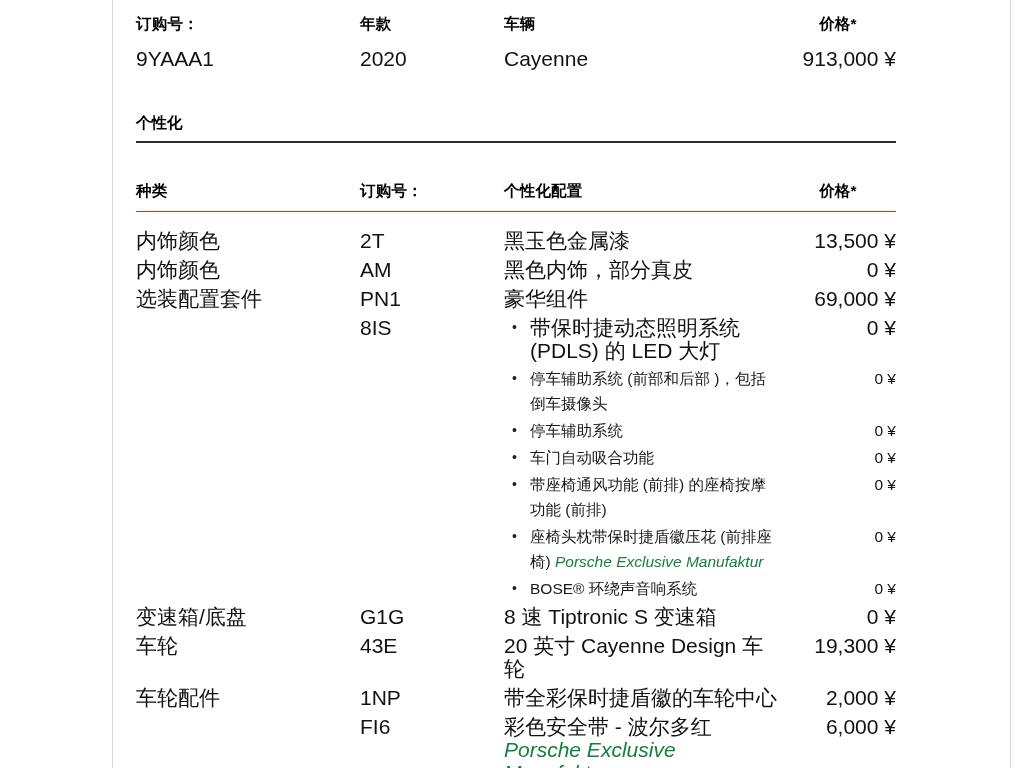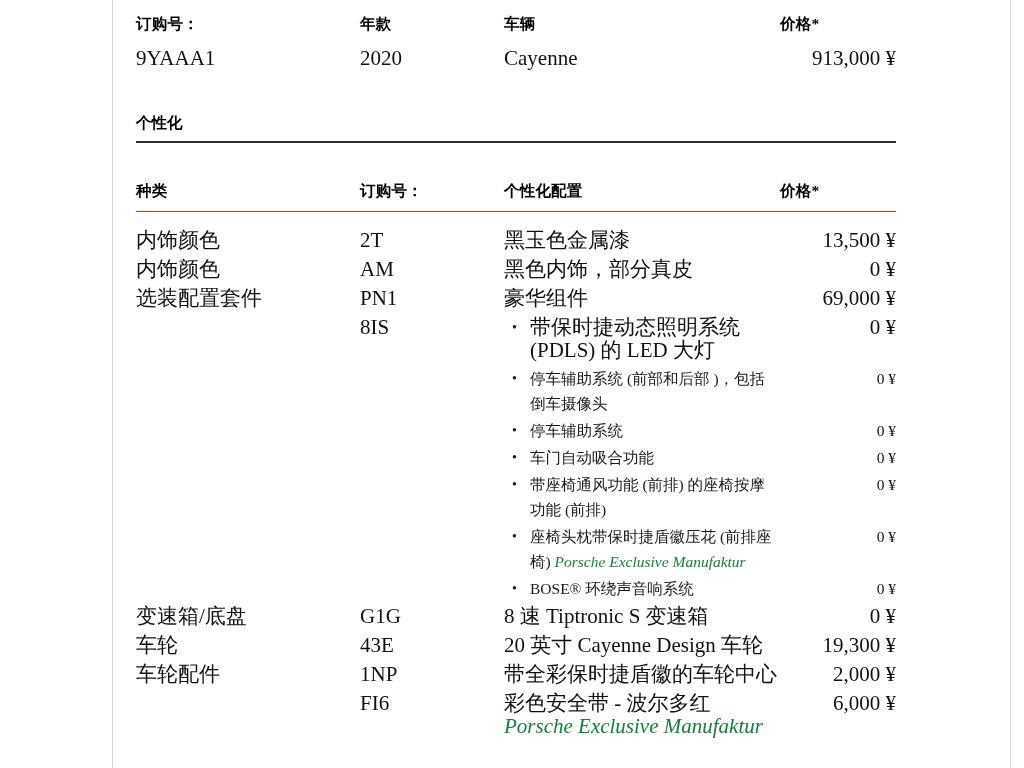--- a/index.html
+++ b/index.html
@@ -15,21 +15,20 @@
     overflow: hidden;
     position: relative;
   }
   .page {
     position: absolute;
     left: 0;
     top: 0;
     width: 1024px;
     height: 768px;
     background: #ffffff;
-    font-family: Liberation Serif, serif;
   }
   
   .edge-rule {
     position: absolute;
     top: 0;
     width: 1px;
     height: 768px;
     background: #d6d6d6;
   }
   .edge-rule.left  { left: 112px; }
@@ -60,21 +59,21 @@
   }
 
   .hdr-row td {
     font-size: 15.5px;
     font-weight: bold;
     color: #000;
     padding-top: 14px;
     padding-bottom: 9px;
     letter-spacing: 0.2px;
   }
-  .price-col { text-align: left; }
+  .price-col { text-align: center; }
 
   .data-row td {
     font-size: 21px;
     color: #111;
     padding-top: 3px;
     padding-bottom: 3px;
     line-height: 23px;
   }
 
   .section-title {

